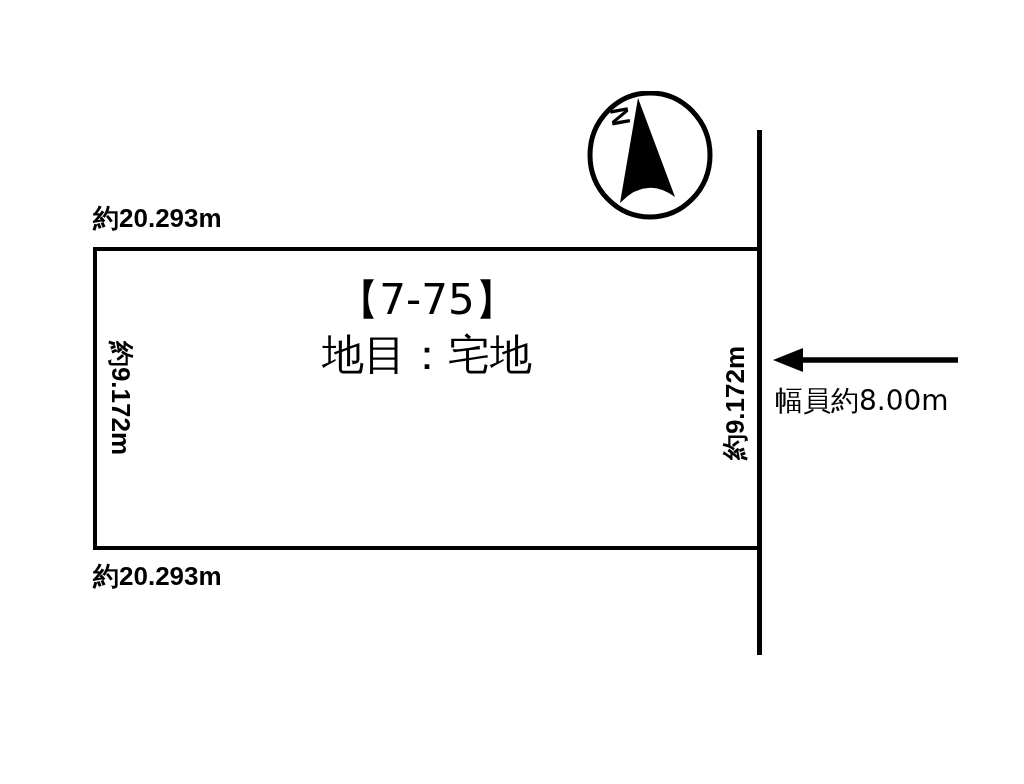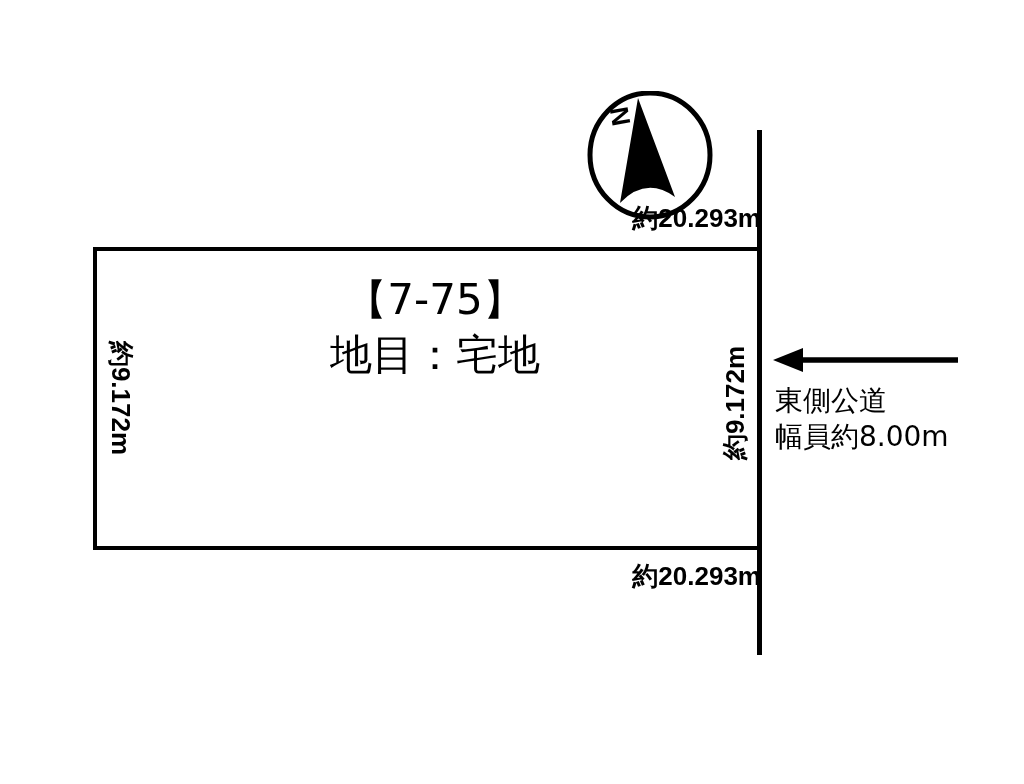--- a/index.html
+++ b/index.html
@@ -19,21 +19,21 @@
     background: transparent;
   }
   .road-line { background: #000000; }
   .dim {
     font-family: "Liberation Sans", sans-serif;
     font-weight: 700;
     font-size: 26px;
     white-space: nowrap;
     line-height: 30px;
   }
-  .dim-h { text-align: right; }
+  .dim-h { text-align: left; }
   .dim-v { transform-origin: center center; }
   .plot-info {
     text-align: center;
     font-size: 42px;
     line-height: 55px;
     white-space: nowrap;
     font-weight: 400;
   }
   .road-text {
     font-size: 28px;
@@ -54,33 +54,32 @@
   <svg class="abs" style="left:586px; top:91px;" width="130" height="130" viewBox="0 0 130 130">
     <ellipse cx="64" cy="64" rx="60" ry="62" fill="none" stroke="#000000" stroke-width="5"></ellipse>
     <path d="M 52 7 L 89 106 Q 60 85 34 112 Z" fill="#000000"></path>
     <text x="22" y="36" font-size="26" font-weight="600" transform="rotate(-100 32 25)">N</text>
   </svg>
 
   <div class="abs road-line" style="left:757px; top:130px; width:5px; height:525px;"></div>
 
   <div class="abs plot-rect" style="left:93px; top:247px; width:668px; height:303px;"></div>
 
-  <div class="abs plot-info" style="left:93px; top:272px; width:668px;padding-left:8px;">
+  <div class="abs plot-info" style="left:93px; top:272px; width:668px;">
     <div>【7-75】</div>
     <div>地目：宅地</div>
   </div>
 
   <div class="abs dim dim-h" style="left:93px; top:203px; width:668px;">約20.293m</div>
   <div class="abs dim dim-h" style="left:93px; top:561px; width:668px;">約20.293m</div>
   <div class="abs dim dim-v" style="left:121px; top:398px; transform:translate(-50%,-50%) rotate(90deg);">約9.172m</div>
   <div class="abs dim dim-v" style="left:735px; top:403px; transform:translate(-50%,-50%) rotate(-90deg);">約9.172m</div>
 
   <svg class="abs" style="left:765px; top:342px;" width="200" height="36" viewBox="0 0 200 36">
     <line x1="30" y1="18" x2="193" y2="18" stroke="#000000" stroke-width="5.5"></line>
     <polygon points="8,18 38,6 38,30" fill="#000000"></polygon>
   </svg>
 
   <div class="abs road-text" style="left:775px; top:383px;">
-    <div>東側公道</div>
     <div>幅員約8.00m</div>
   </div>
 
 </div>
 
 </body></html>

